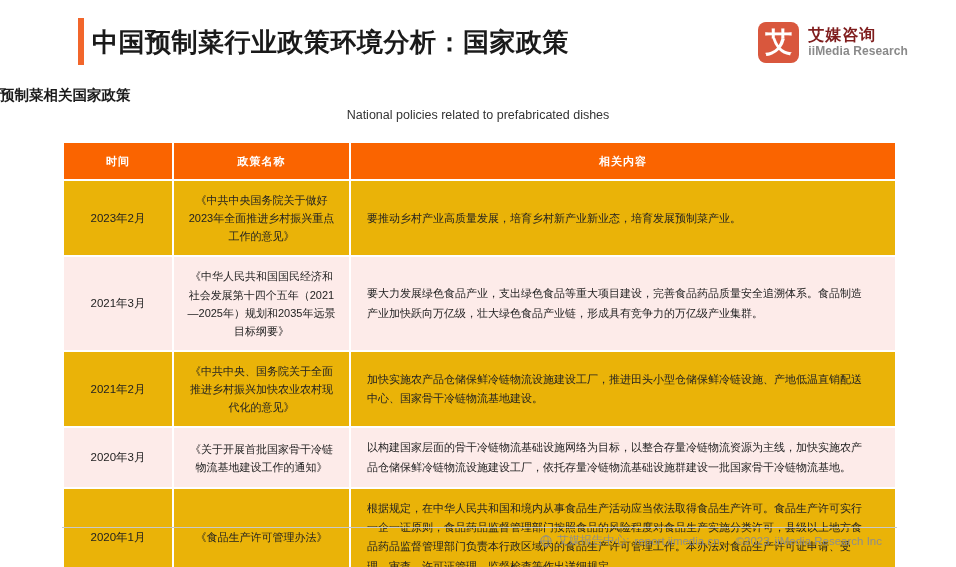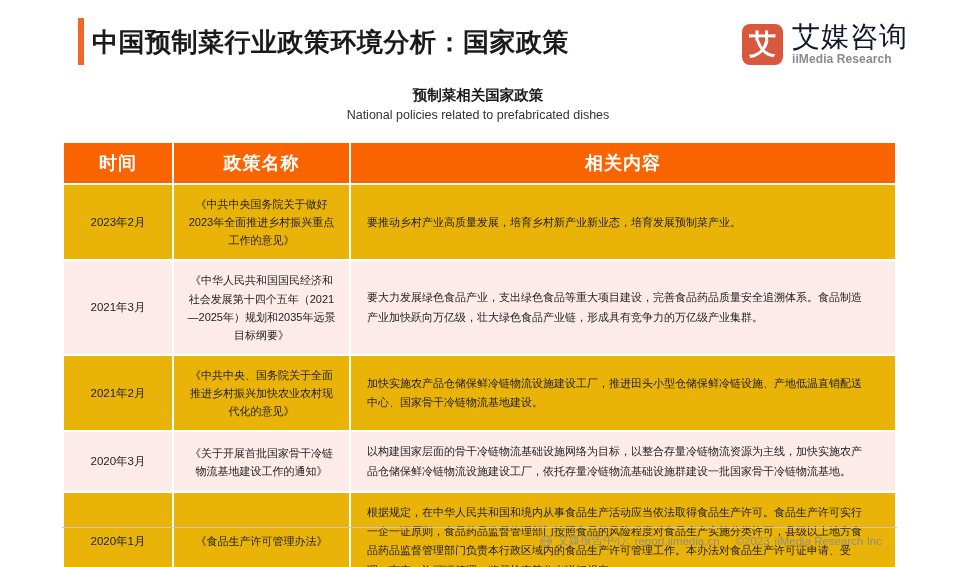--- a/index.html
+++ b/index.html
@@ -61,40 +61,40 @@
     font-size: 27px;
     font-weight: bold;
     display: flex;
     align-items: center;
     justify-content: center;
     line-height: 1;
     flex: none;
   }
   .logo-text { display: flex; flex-direction: column; justify-content: center; }
   .logo-cn {
-    font-size: 28px;
-    font-weight: normal;
-    color: #0f172a;
+    font-size: 16px;
+    font-weight: bold;
+    color: #7f1d1d;
     line-height: 1.08;
     letter-spacing: 1px;
   }
   .logo-en {
     font-size: 12px;
     font-weight: bold;
     color: #8a8a8a;
     line-height: 1.25;
     letter-spacing: 0.1px;
   }
 
   
   .subtitle-cn {
     position: absolute;
     left: 0; top: 86px;
     width: 956px;
-    text-align: center;
+    text-align: left;
     font-size: 14.5px;
     font-weight: bold;
     color: #1a1a1a;
   }
   .subtitle-en {
     position: absolute;
     left: 0; top: 108px;
     width: 956px;
     text-align: center;
     font-size: 12.5px;
@@ -111,21 +111,21 @@
     border-spacing: 2px 2px;
     table-layout: fixed;
   }
   .table th, .table td {
     vertical-align: middle;
     padding: 8px 10px;
   }
   thead th {
     background: #FA6400;
     color: #ffffff;
-    font-size: 18px;
+    font-size: 11px;
     font-weight: bold;
     height: 36px;
     text-align: center;
     letter-spacing: 1px;
   }
   col.c-time  { width: 108px; }
   col.c-name  { width: 175px; }
   col.c-desc  { width: auto; }
 
   tbody tr.row-odd td  { background: #eab308; }

